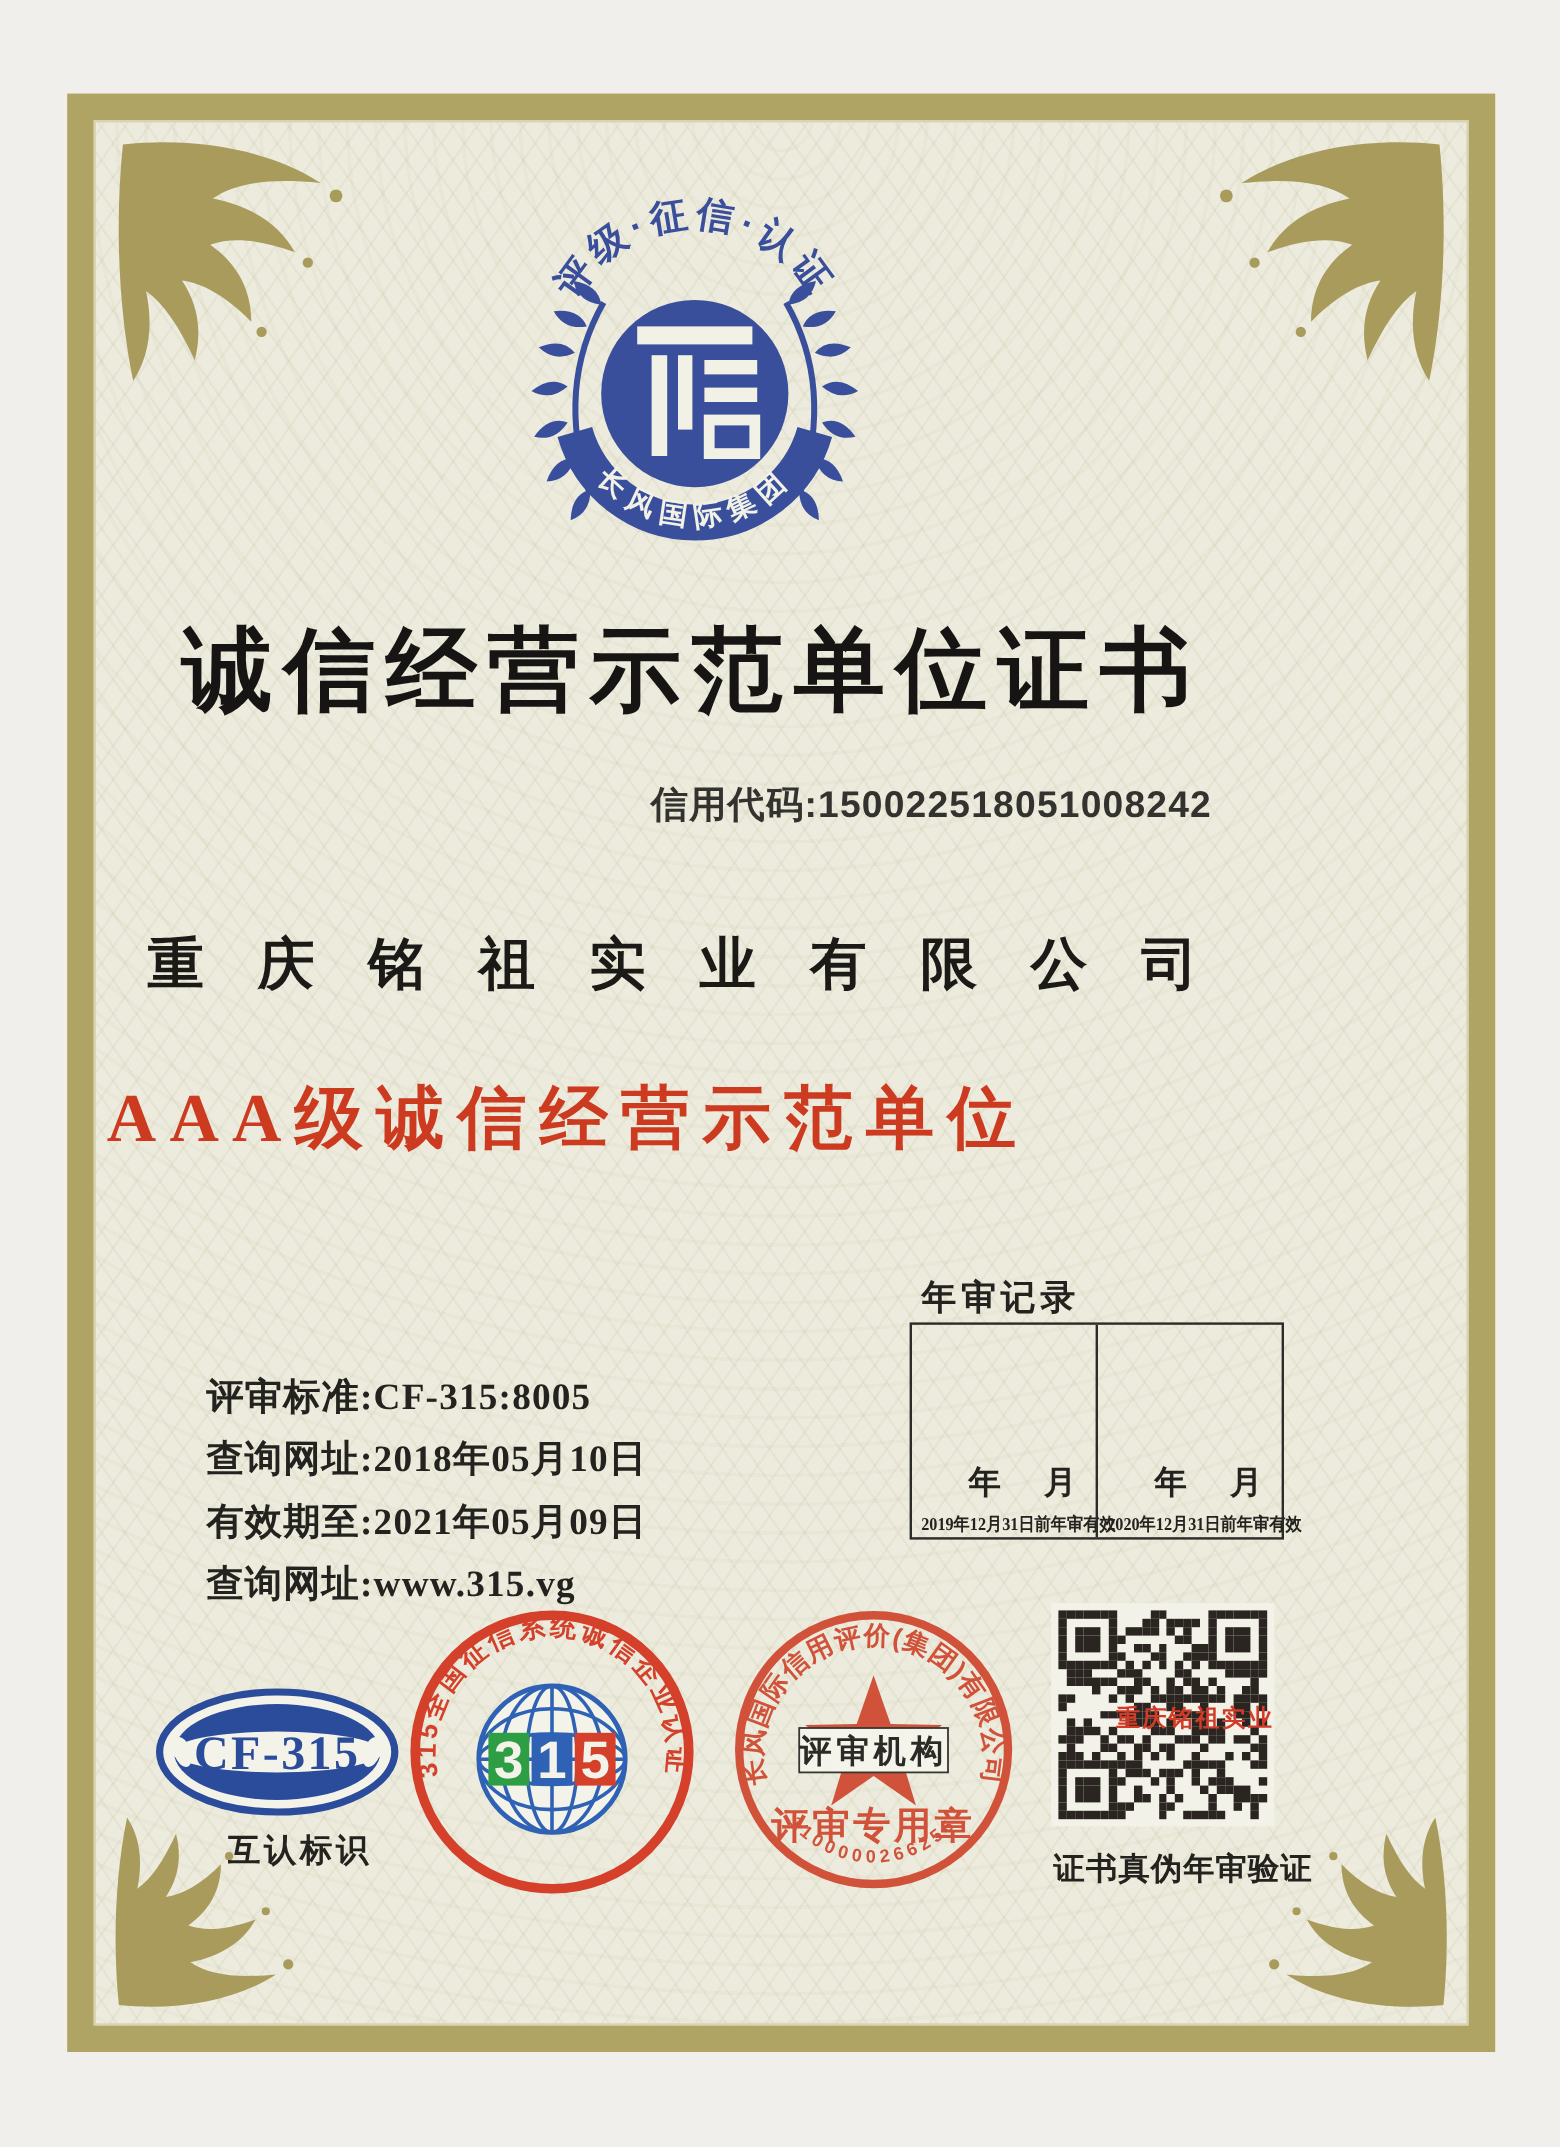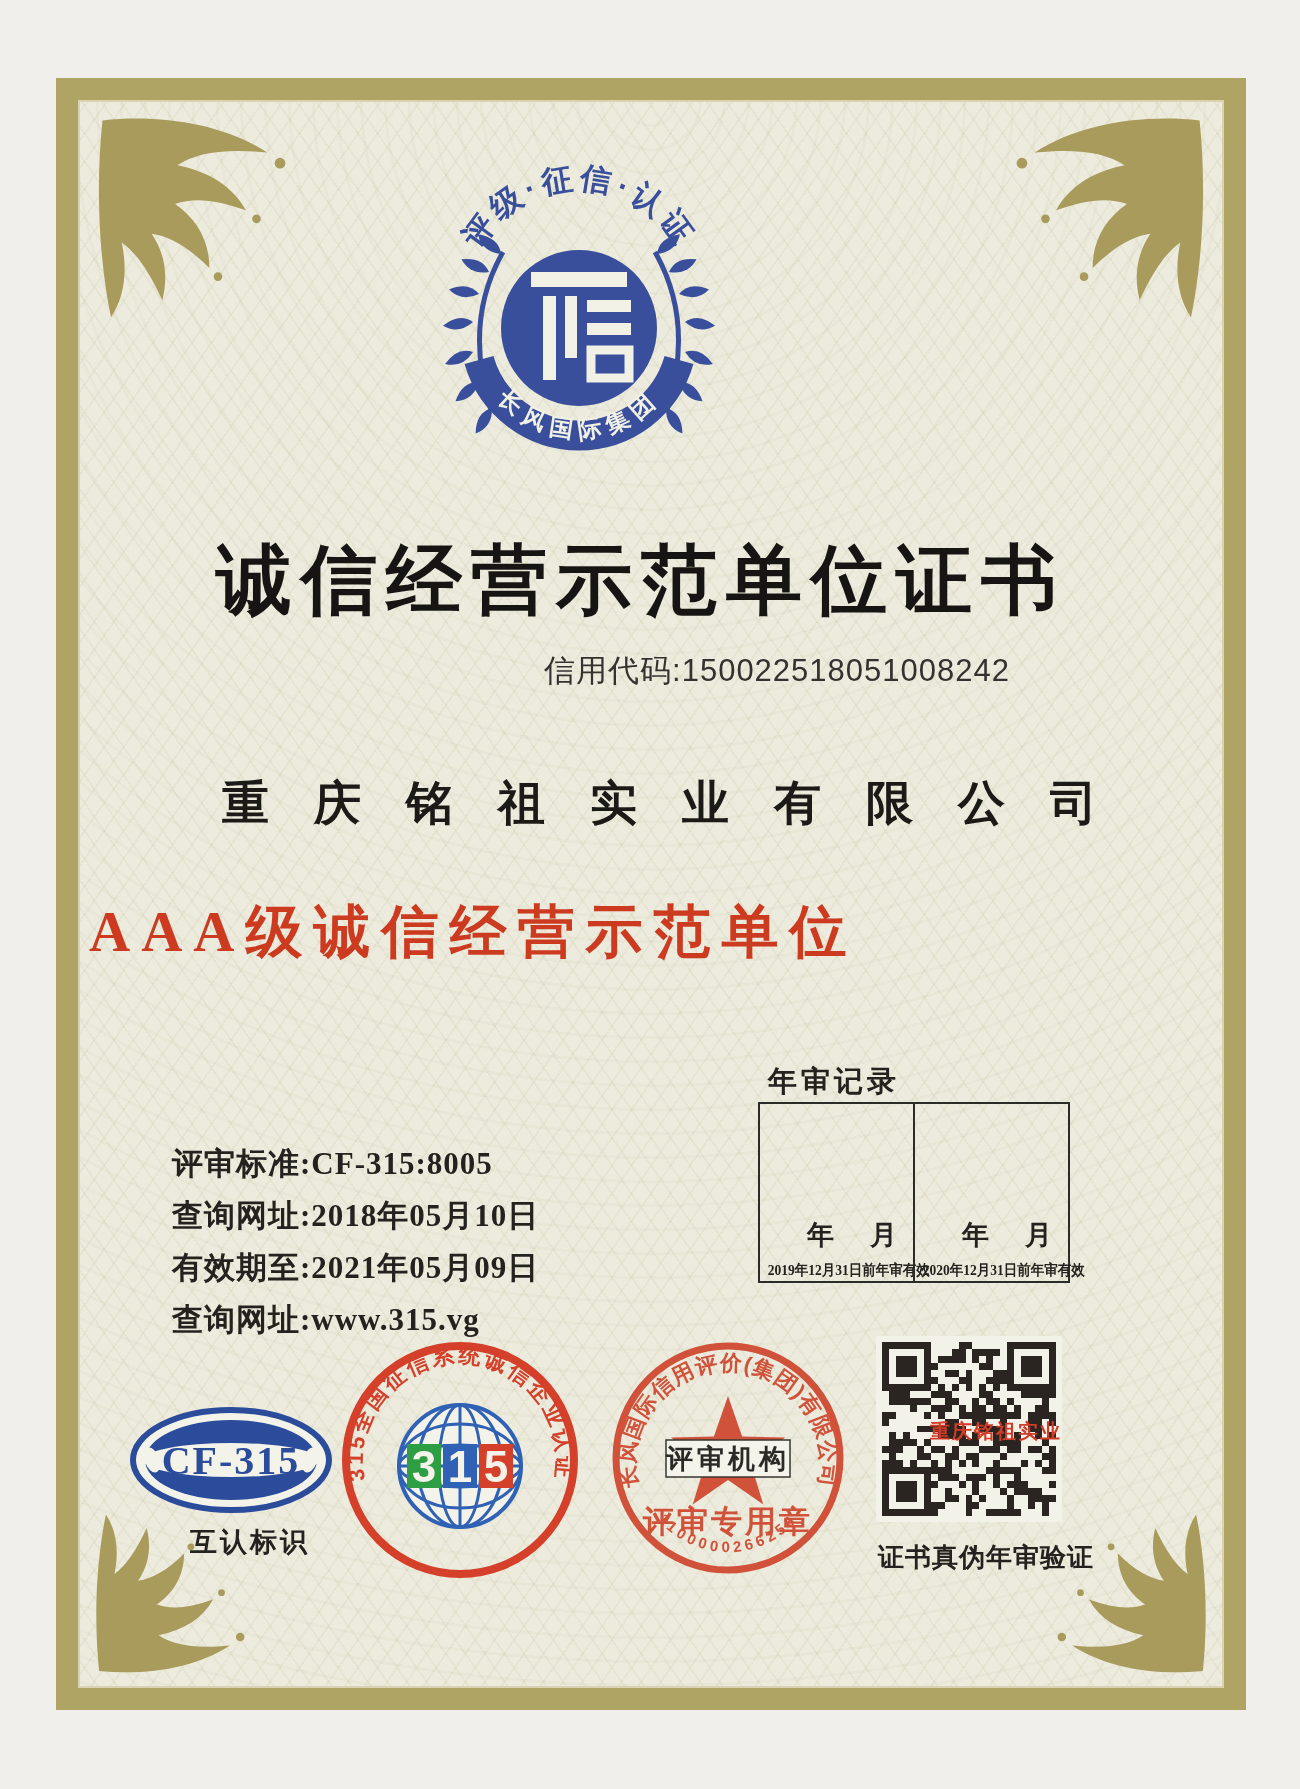--- a/index.html
+++ b/index.html
@@ -20,34 +20,34 @@
   }
   .flourish{position:absolute;}
   .fl-tl{left:18px;top:14px;width:214px;height:214px;}
   .fl-tr{right:18px;top:14px;width:214px;height:214px;transform:scaleX(-1);}
   .fl-bl{left:16px;bottom:12px;width:170px;height:170px;transform:scaleY(-1);}
   .fl-br{right:16px;bottom:12px;width:170px;height:170px;transform:scale(-1,-1);}
 
   .emblem{position:absolute;left:348px;top:60px;width:306px;height:294px;}
 
   .title{
-    position:absolute;left:0;top:430px;width:988px;text-align:right;
+    position:absolute;left:0;top:408px;width:988px;text-align:center;
     font-family:"Liberation Sans", sans-serif;font-weight:800;
     font-size:76px;letter-spacing:9px;color:#171513;white-space:nowrap;
   }
   .title span{display:inline-block;padding-left:9px;}
   .credit{
     position:absolute;left:0;top:550px;width:932px;text-align:right;
-    font-family:"Liberation Sans", sans-serif;font-weight:400;
+    font-family:"Liberation Sans", sans-serif;font-weight:700;
     font-size:31px;color:#33322f;letter-spacing:1px;
   }
   .company{
-    position:absolute;left:0;top:672px;width:1034px;text-align:right;
+    position:absolute;left:0;top:672px;width:1034px;text-align:left;
     font-family:"Liberation Sans", sans-serif;font-weight:800;
-    font-size:47px;color:#1b1a17;letter-spacing:45px;white-space:nowrap;padding-left:30px;
+    font-size:47px;color:#1b1a17;letter-spacing:45px;white-space:nowrap;
   }
   .company span{display:inline-block;padding-left:45px;}
   .award{
     position:absolute;left:0;top:794px;width:958px;text-align:left;
     font-weight:700;font-size:57px;color:#cc3a20;letter-spacing:11px;white-space:nowrap;
   }
   .award span{display:inline-block;padding-left:11px;}
 
   .details{position:absolute;left:94px;top:990px;margin-top:48px;}
   .details .line{

